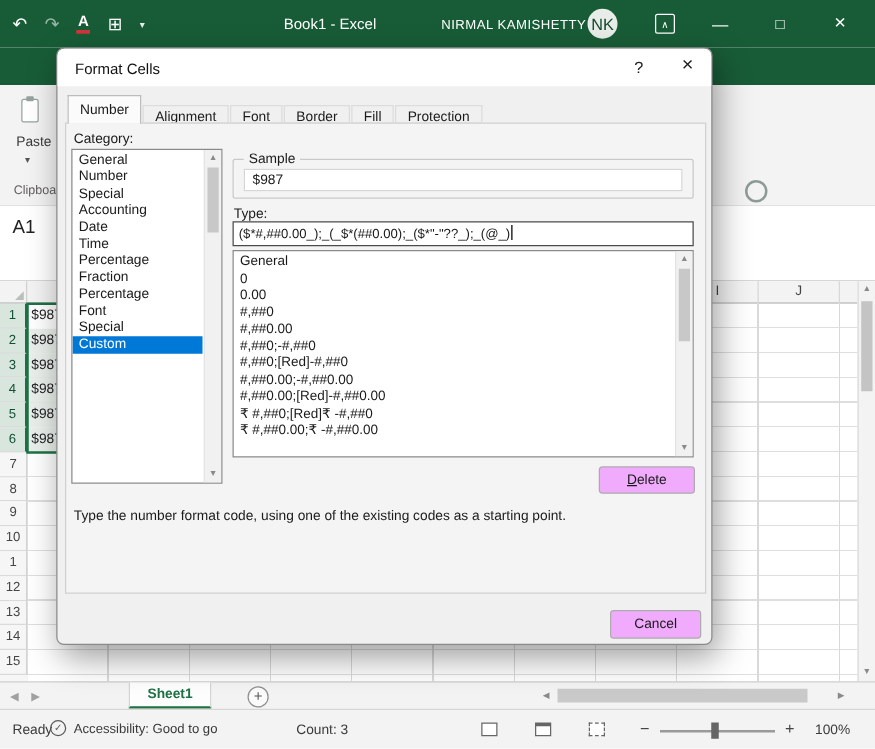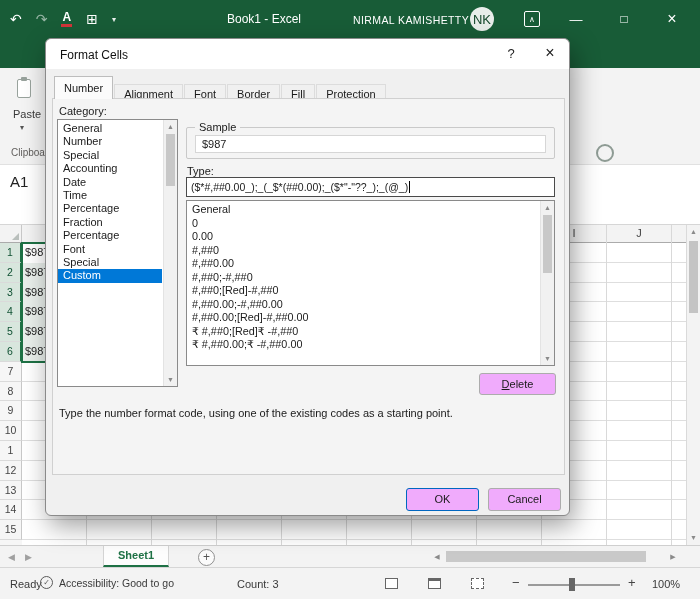--- a/index.html
+++ b/index.html
@@ -404,15 +404,14 @@
 
       <div class="code-item">₹ #,##0.00;₹ -#,##0.00</div>
     </div>
 
   <div class="btn delete-btn">
     <span class="accel">D</span><span>elete</span>
   </div>
 
   <div class="dlg-help-text">Type the number format code, using one of the existing codes as a starting point.</div>
 
-  <div class="btn ok-btn">OK</div>
   <div class="btn cancel-btn">Cancel</div>
 </div>
 
 </body></html>

